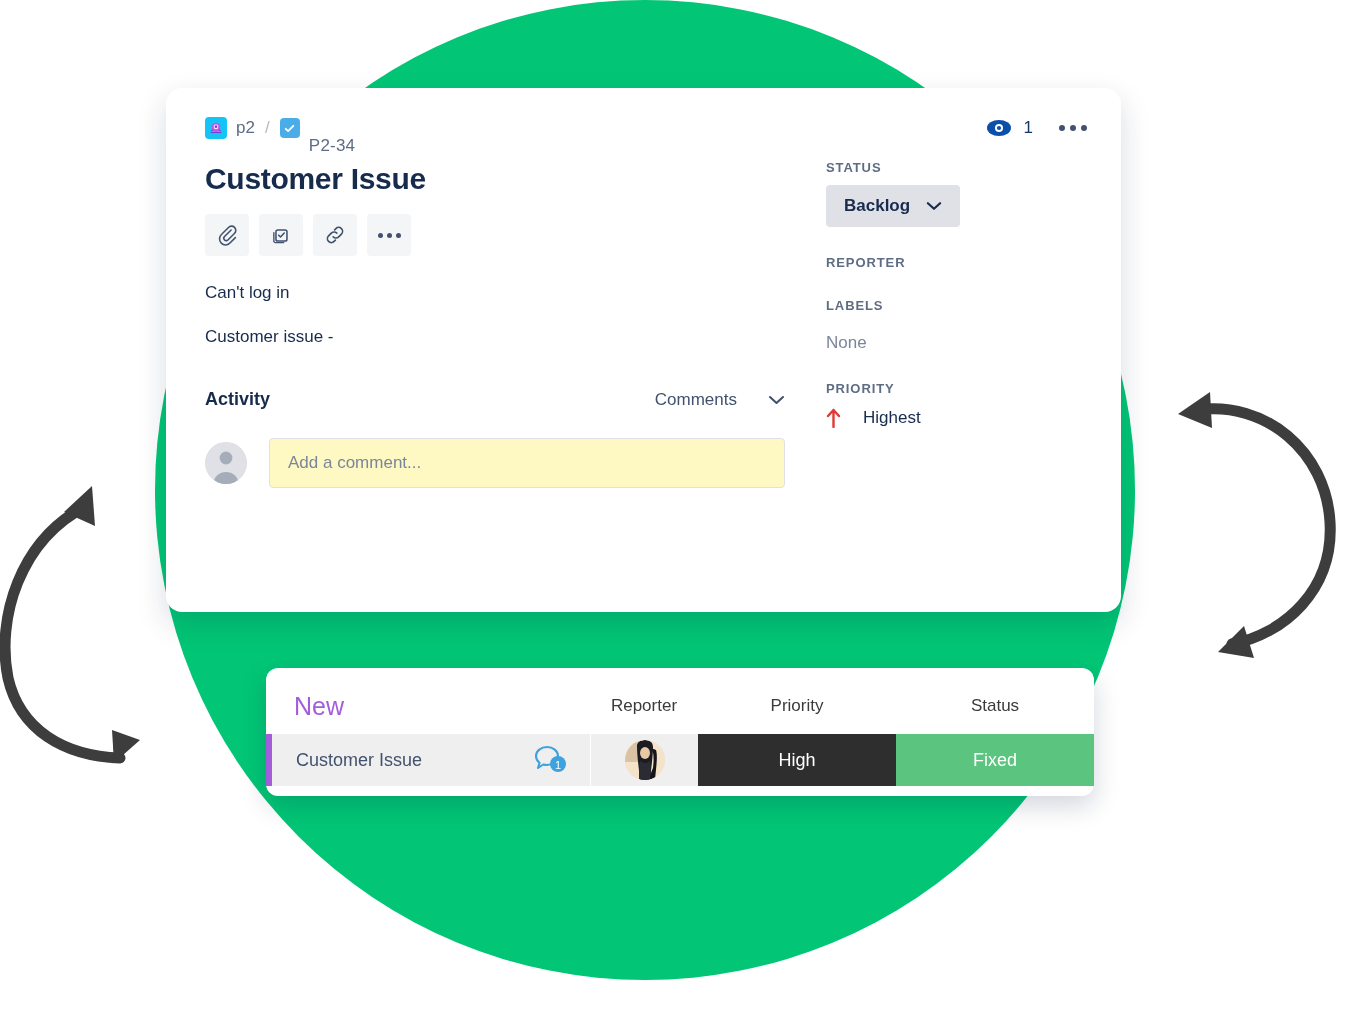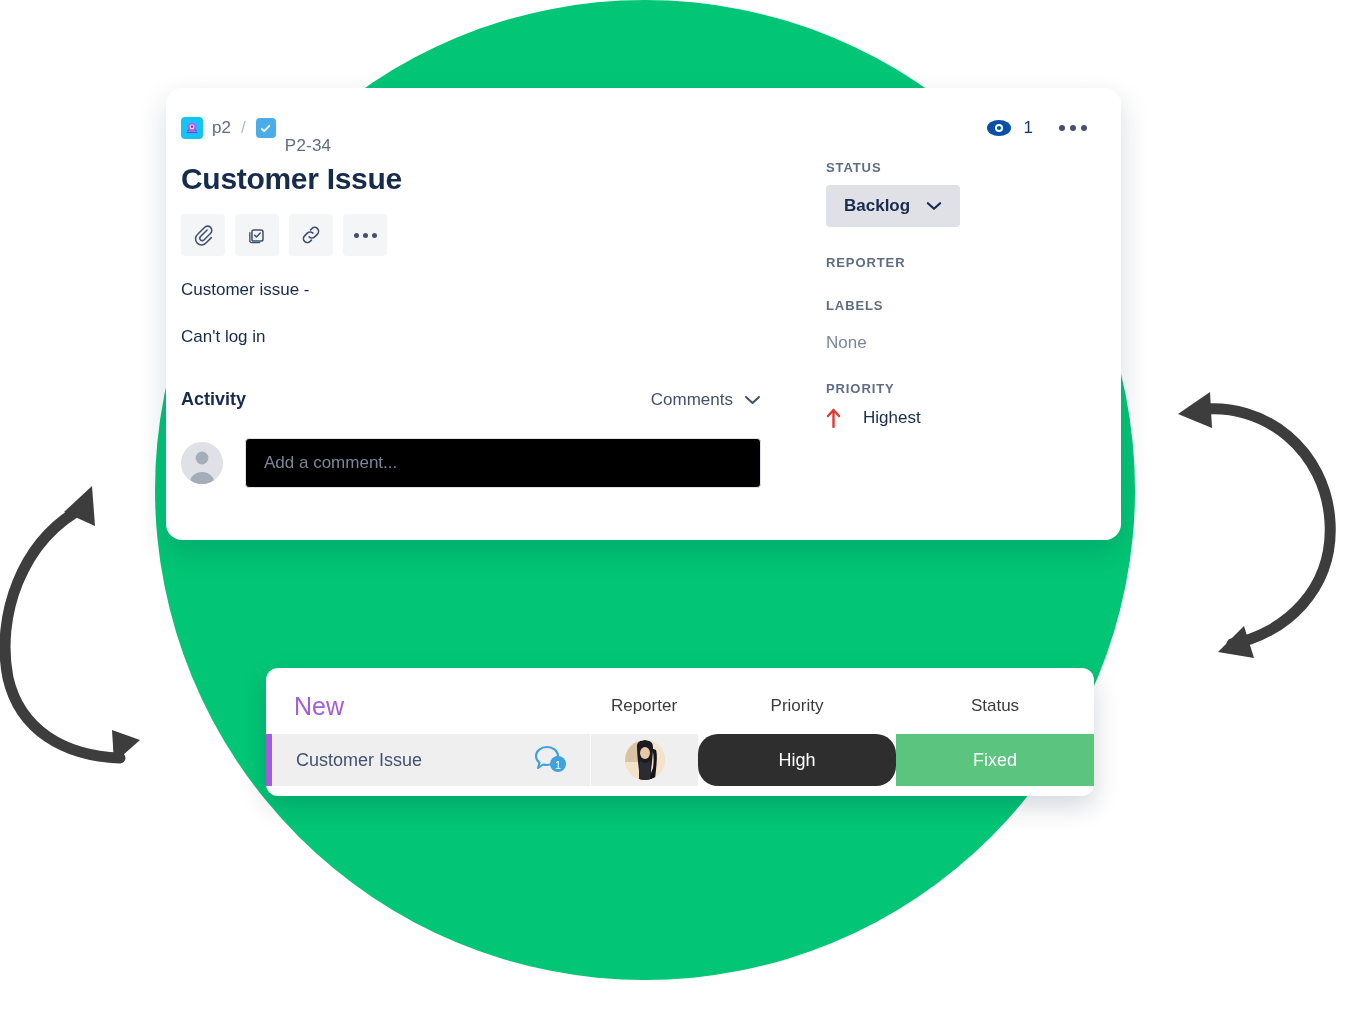--- a/index.html
+++ b/index.html
@@ -24,25 +24,25 @@
   }
 
   
   .arrow-left  { position: absolute; left: -6px;  top: 468px; width: 200px; height: 300px; }
   .arrow-right { position: absolute; left: 1158px; top: 382px; width: 200px; height: 280px; }
 
   
   .issue-card {
     position: absolute;
     left: 166px; top: 88px;
-    width: 955px; height: 452px;
+    width: 955px; height: 524px;
     background: #ffffff;
     border-radius: 16px;
     box-shadow: 0 12px 30px rgba(9,30,66,0.16);
-    padding: 26px 30px 0 15px;
+    padding: 26px 30px 0 39px;
   }
 
   .card-top { display: flex; align-items: center; justify-content: space-between; height: 28px; }
 
   .breadcrumb { display: flex; align-items: center; gap: 9px; }
   .proj-avatar {
     width: 22px; height: 22px; border-radius: 4px;
     background: #13C4F5; display: flex; align-items: center; justify-content: center;
     flex: none;
   }
@@ -76,31 +76,31 @@
 
   .desc-line { font-size: 17px; color: #172B4D; }
   .desc-1 { margin-top: 24px; }
   .desc-2 { margin-top: 27px; }
 
   .activity-head {
     margin-top: 42px; display: flex; align-items: center;
     width: 580px; justify-content: space-between;
   }
   .activity-title { font-size: 18px; font-weight: bold; color: #172B4D; }
-  .activity-filter { display: flex; align-items: center; gap: 11px; }
+  .activity-filter { display: flex; align-items: center; gap: 31px; }
   .activity-filter span { font-size: 17px; color: #42526E; }
 
   .comment-row { margin-top: 28px; display: flex; align-items: center; gap: 22px; }
   .avatar-circle {
     width: 42px; height: 42px; border-radius: 50%; background: #DFE1E6;
     display: flex; align-items: flex-end; justify-content: center; overflow: hidden; flex: none;
   }
   .comment-box {
     width: 516px; height: 50px; border: 1px solid #DFE1E6; border-radius: 4px;
-    background: #000000; padding: 0 18px; font-size: 17px; color: #7A869A;
+    background: #fef9c3; padding: 0 18px; font-size: 17px; color: #7A869A;
     font-family: "Liberation Sans", sans-serif;
   }
   .comment-box::placeholder { color: #7A869A; }
 
   
   .side-col { position: absolute; left: 826px; top: 160px; width: 220px; }
   .side-label {
     font-size: 13px; font-weight: bold; color: #5E6C84;
     letter-spacing: .9px; text-transform: uppercase;
   }
@@ -141,21 +141,21 @@
     flex: 1; background: #EFEFEF; display: flex; align-items: center;
     padding: 0 18px 0 24px; justify-content: space-between;
   }
   .row-title { font-size: 18px; color: #42526E; }
   .cell-reporter {
     width: 108px; background: #EFEFEF; border-left: 1px solid #fff;
     display: flex; align-items: center; justify-content: center; flex: none;
   }
   .cell-priority {
     width: 198px; background: #2E2E2E; color: #fff; font-size: 18px;
-    display: flex; align-items: center; justify-content: center; flex: none; border-radius: 20px;
+    display: flex; align-items: center; justify-content: center; flex: none;
   }
   .cell-status {
     width: 198px; background: #5BC47E; color: #fff; font-size: 18px;
     display: flex; align-items: center; justify-content: center; flex: none;
   }
   .photo-avatar {
     width: 40px; height: 40px; border-radius: 50%; overflow: hidden;
     background: #F2DEC4; position: relative;
   }
   .comment-badge { position: relative; width: 40px; height: 32px; }
@@ -242,22 +242,22 @@
       </button>
       <button class="act-btn">
         <span class="dots">
             <i></i>
             <i></i>
             <i></i>
           </span>
       </button>
     </div>
 
+    <div class="desc-line desc-2">Can't log in</div>
     <div class="desc-line desc-1">Customer issue -</div>
-    <div class="desc-line desc-2">Can't log in</div>
 
     <div class="activity-head">
       <div class="activity-title">Activity</div>
       <div class="activity-filter">
         <span>Comments</span>
         <svg width="17" height="10" viewBox="0 0 17 10">
           <path d="M2 2l6.5 6L15 2" fill="none" stroke="#42526E" stroke-width="2.1" stroke-linecap="round" stroke-linejoin="round"></path>
         </svg>
       </div>
     </div>

